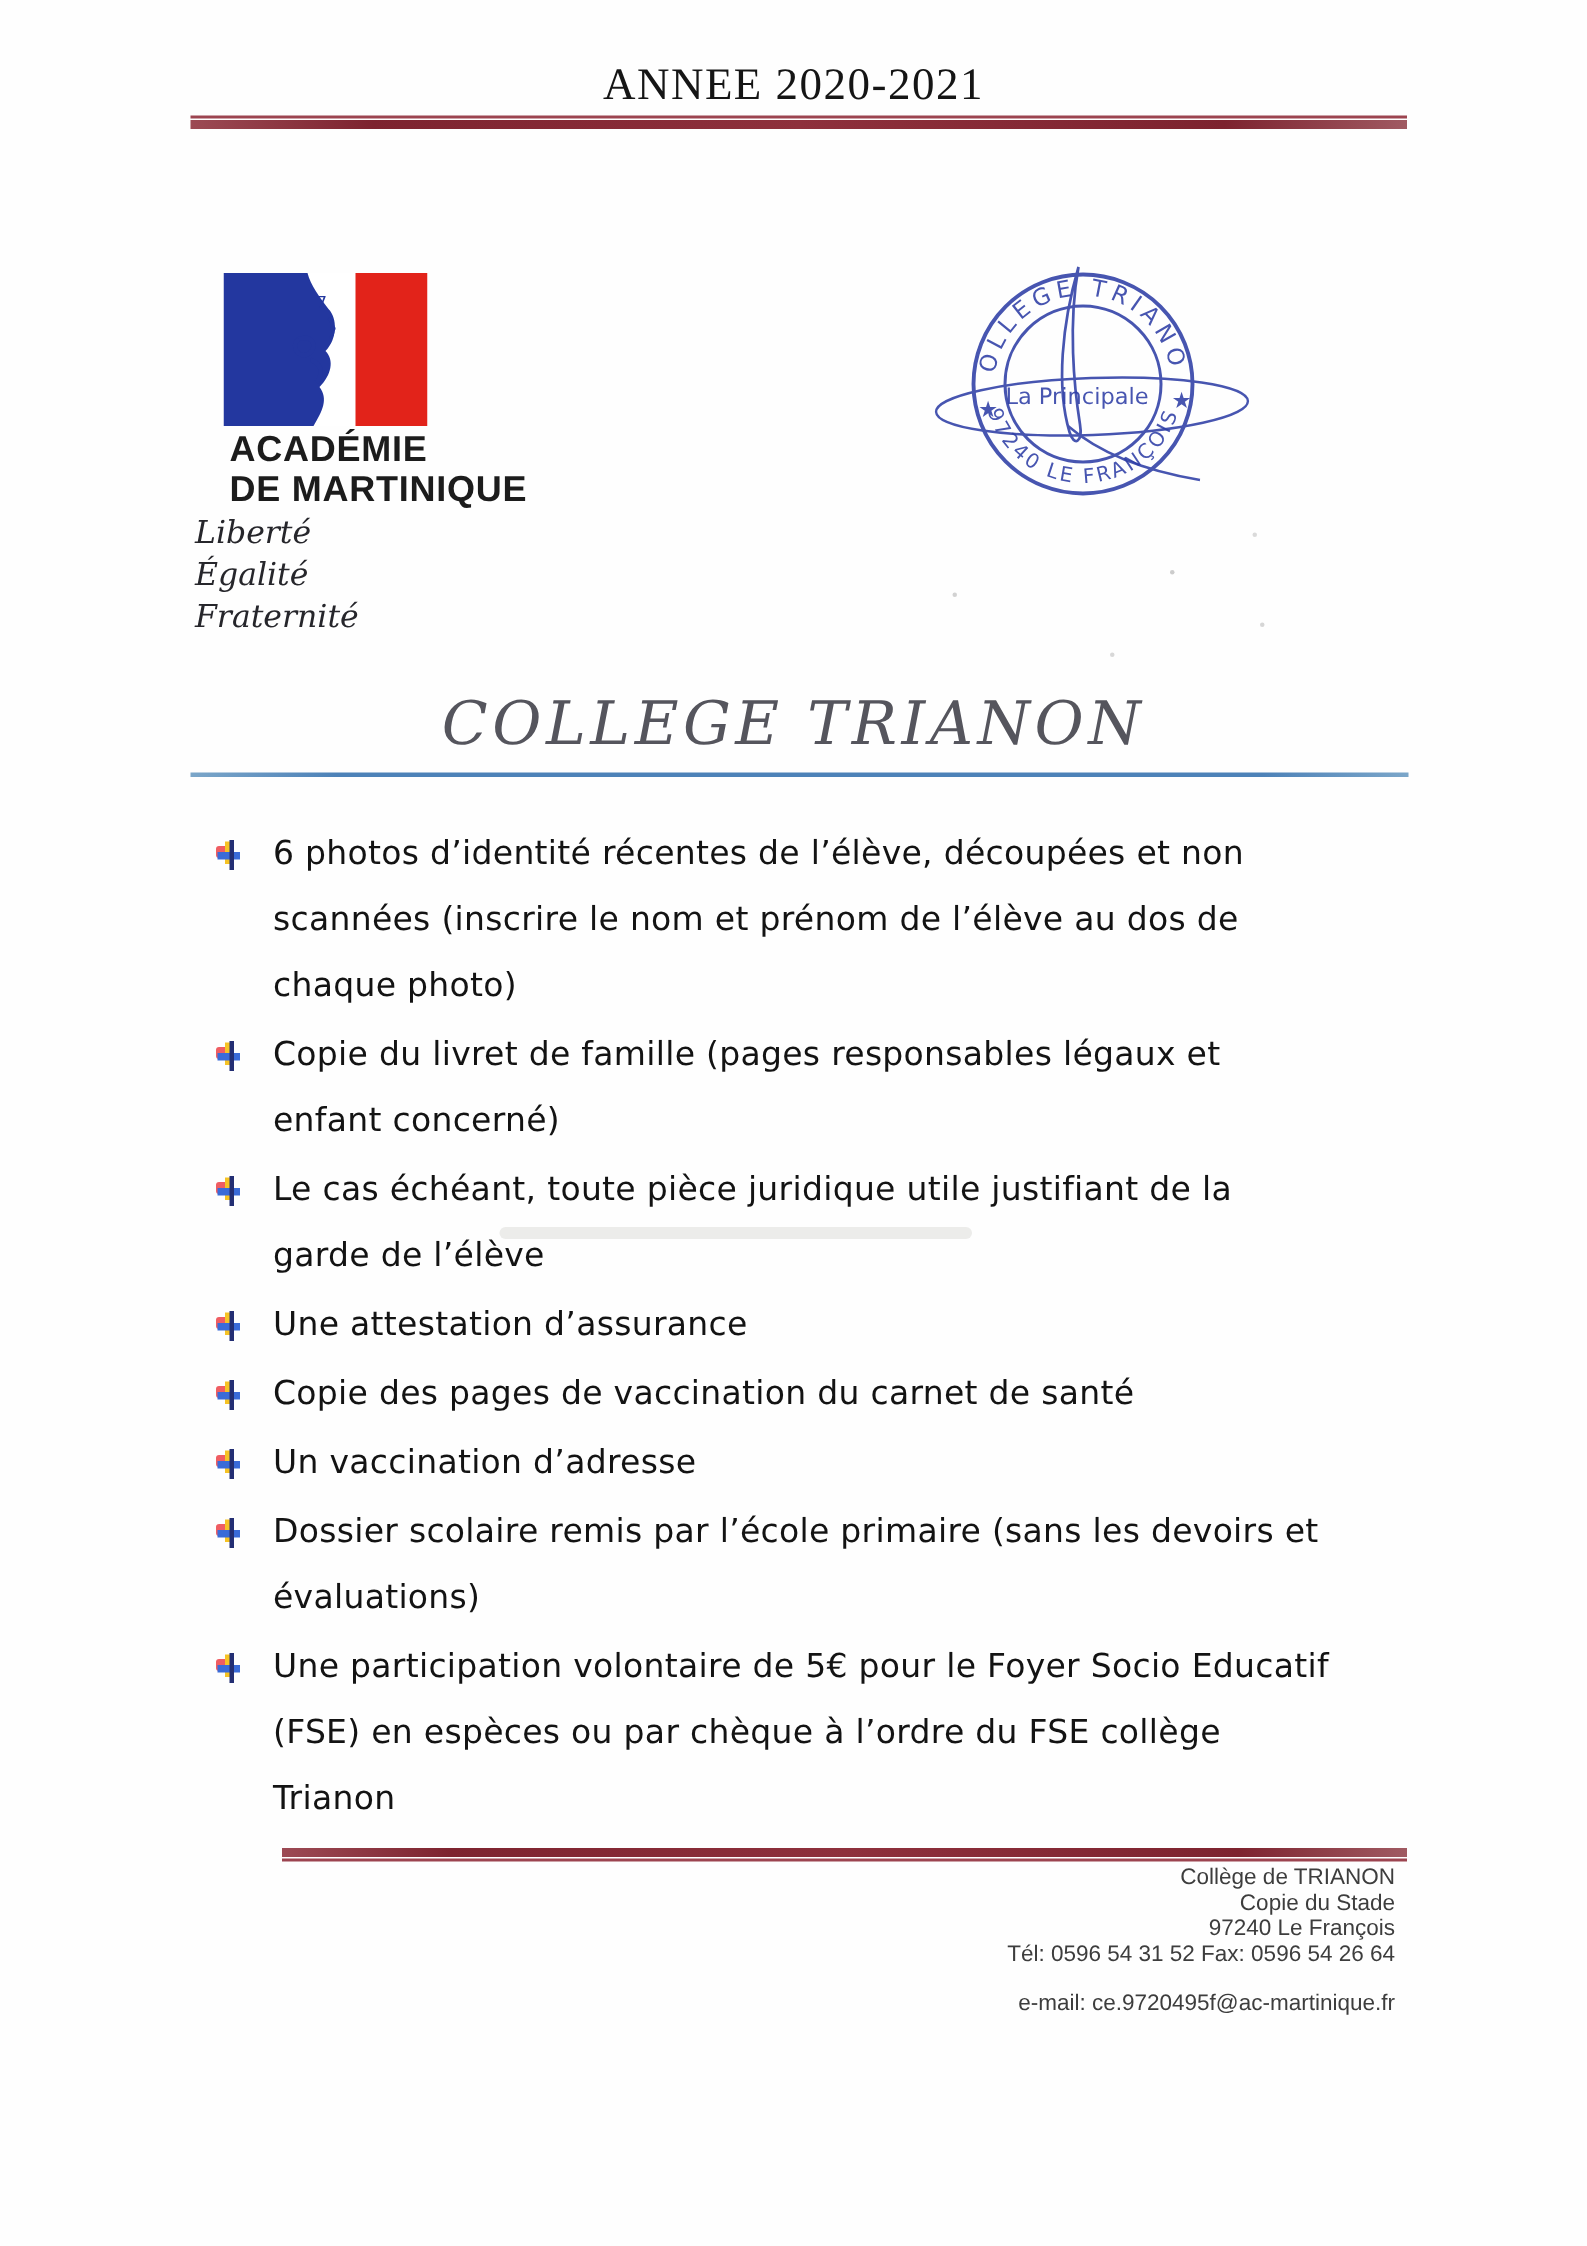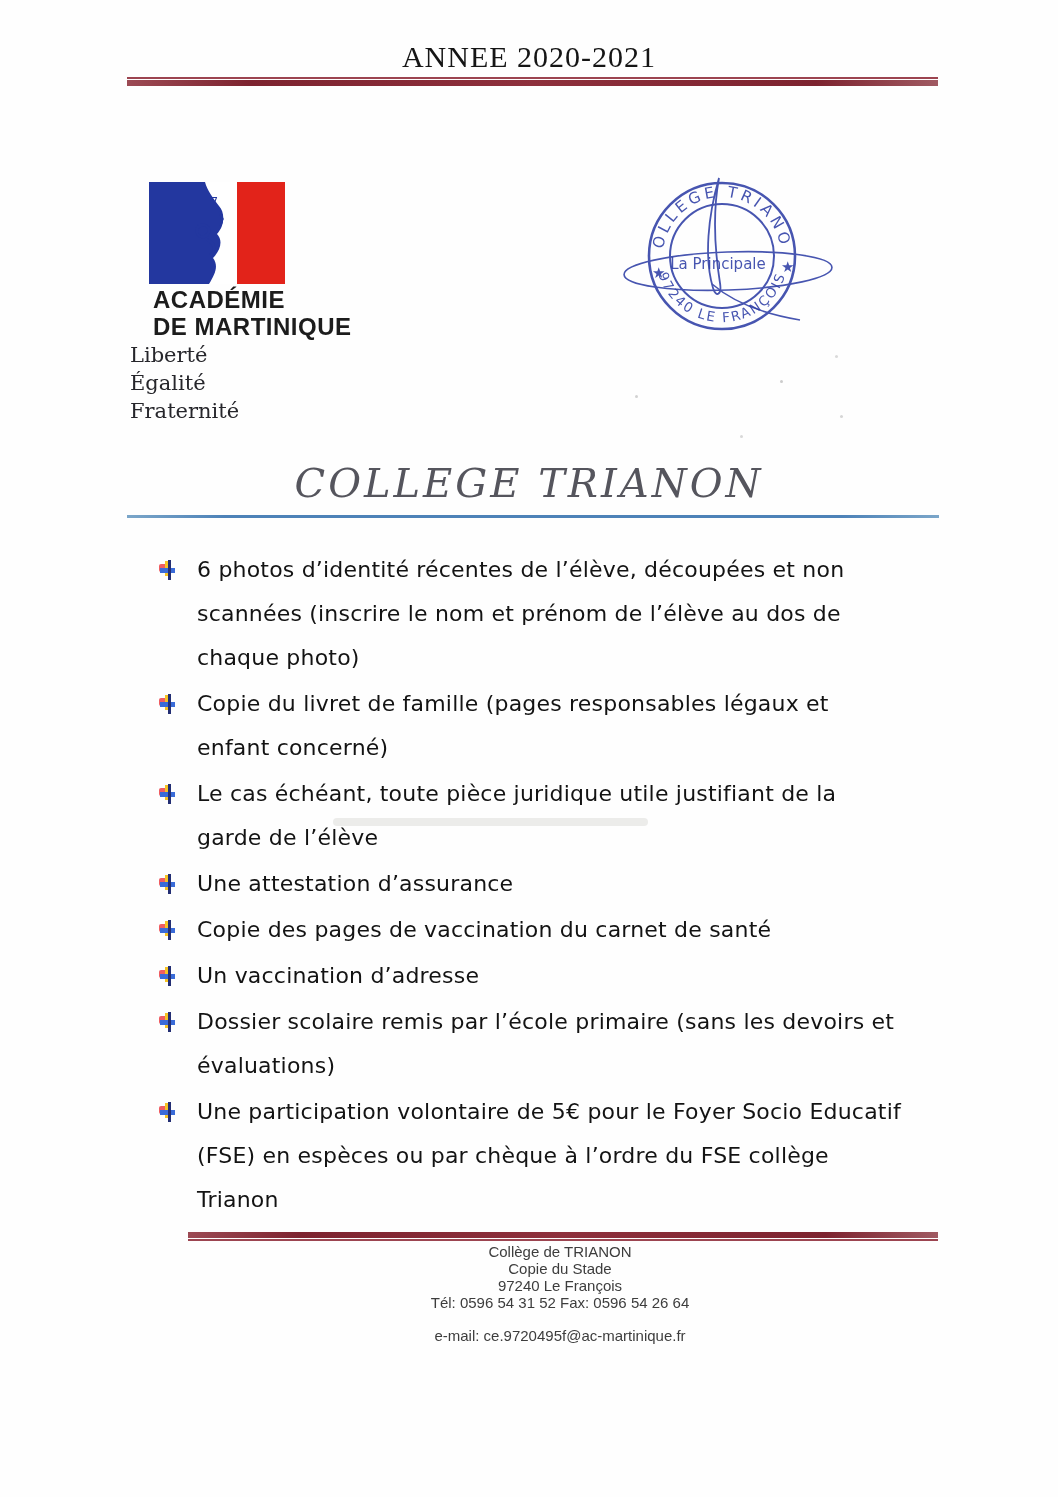--- a/index.html
+++ b/index.html
@@ -23,42 +23,42 @@
 
   
   .logo-svg { position:absolute; top:182px; left:149px; }
   .academy-name {
     position:absolute; top:286px; left:132px;
     font-weight:bold; font-size:24px; line-height:27px;
     letter-spacing:0.5px; color:#1c1c1c;margin-left:21px;
   }
   .motto {
     position:absolute; top:341px; left:130px;
-    font-family:"DejaVu Serif", serif; 
+    font-family:"DejaVu Serif", serif; font-style:italic;
     font-size:21px; line-height:28px; color:#26262b;
   }
   .motto div { margin:0; }
 
   
   .stamp { position:absolute; top:172px; left:612px; }
 
   
   .page-title {
     position:absolute; top:460px; left:0; width:1058px;
     text-align:center;
     font-family:"DejaVu Serif", serif; font-style:italic;
     font-size:40px; letter-spacing:3px; color:#55555d;
   }
   .title-rule {
     position:absolute; top:515px; left:127px; width:812px; height:3px;
     background:linear-gradient(90deg,#7ba6c9,#4d82b8 12%,#4d82b8 88%,#7ba6c9);
   }
 
   
-  .checklist { position:absolute; top:548px; left:159px; width:748px; }
+  .checklist { position:absolute; top:548px; left:144px; width:748px; }
   .check-item {
     position:relative; padding-left:38px; margin-bottom:2px;
     font-family:"DejaVu Sans", sans-serif;
     font-size:22px; line-height:44px; letter-spacing:0.2px; color:#131313;
   }
   .bullet { position:absolute; left:0; top:12px; width:21px; height:21px; }
   .bullet i { position:absolute; display:block; }
   .b-red    { left:0;  top:4px; width:8px;  height:8px;  background:#ef5d62; border-radius:2px; }
   .b-yellow { left:6px; top:1px; width:5px;  height:15px; background:#f6c324; }
   .b-blue   { left:1px; top:8px; width:15px; height:5px;  background:#3a6bd8; }
@@ -75,21 +75,21 @@
     box-shadow:60px 35px 0 #d6d6d6, -145px 15px 0 #d2d2d2,
                -40px 55px 0 #d8d8d8, 55px -25px 0 #dadada;
   }
 
   
   .footer-rule { position:absolute; top:1232px; left:188px; width:750px; }
   .footer-rule .thick { height:6px;
     background:linear-gradient(90deg,#9c4a54,#7d232f 15%,#8e303c 50%,#7d232f 85%,#a05a62); }
   .footer-rule .thin { height:2px; margin-top:1px; background:#9c4450; }
   .footer-address, .footer-contact {
-    position:absolute; left:190px; width:740px; text-align:center;
+    position:absolute; left:190px; width:740px; text-align:right;
     font-size:15px; line-height:17px; color:#3d3d3d;
   }
   .footer-address { top:1243px; }
   .footer-contact { top:1327px; }
 </style>
 </head>
 <body>
 
 <div class="year-label">ANNEE 2020-2021</div>
 <div class="top-rule">

